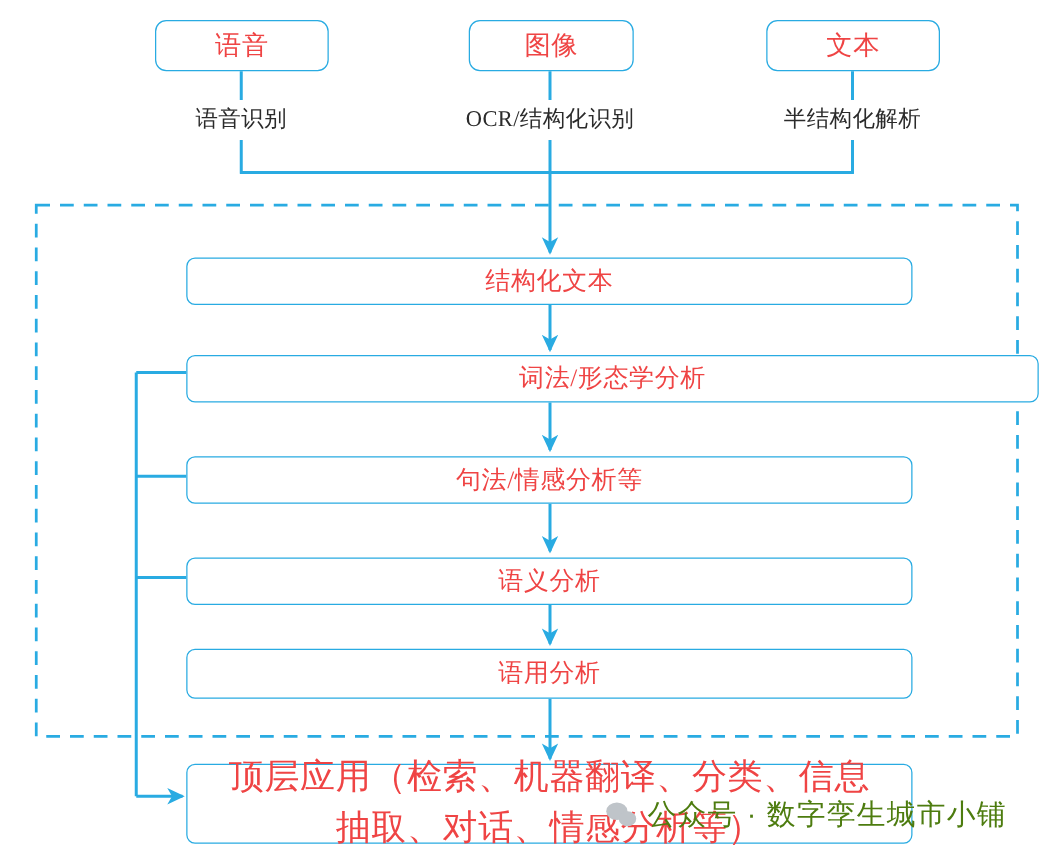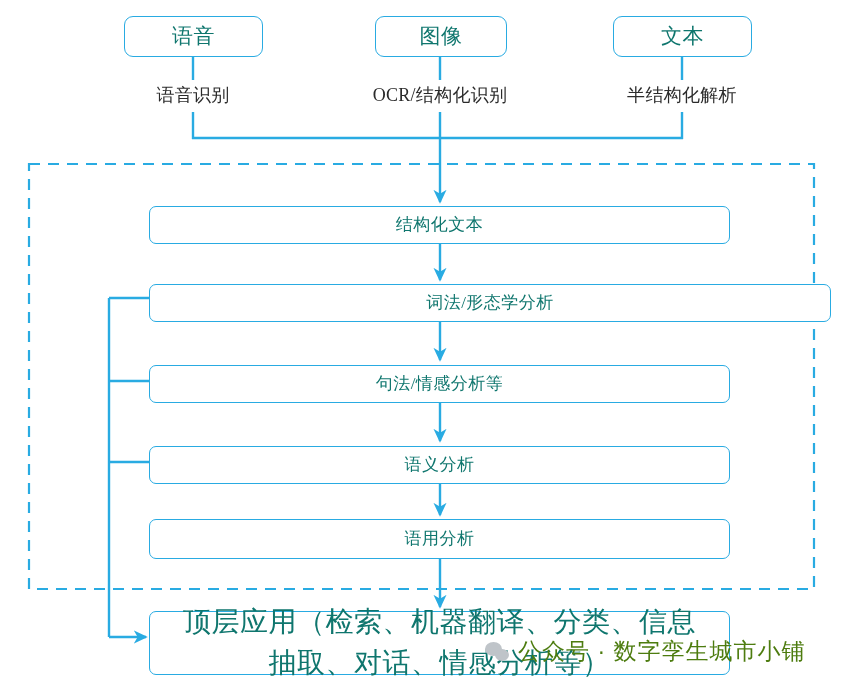--- a/index.html
+++ b/index.html
@@ -28,31 +28,31 @@
   .node {
     position: absolute;
     box-sizing: border-box;
     border: 1.6px solid #29ABE2;
     border-radius: 7px;
     background: #ffffff;
     display: flex;
     align-items: center;
     justify-content: center;
     text-align: center;
-    color: #0f766e;
+    color: #ef4444;
     font-size: 20px;
     line-height: 1.22;
     letter-spacing: 0.5px;
   }
   .node.src {
     font-size: 21px;
     border-radius: 9px;
   }
   .node.wide {
-    font-size: 17px;
+    font-size: 20px;
   }
   .node.app {
     font-size: 28px;
     line-height: 1.45;
     padding: 0 14px;
   }
   .edge-label {
     position: absolute;
     color: #2b2b2b;
     font-size: 18px;

